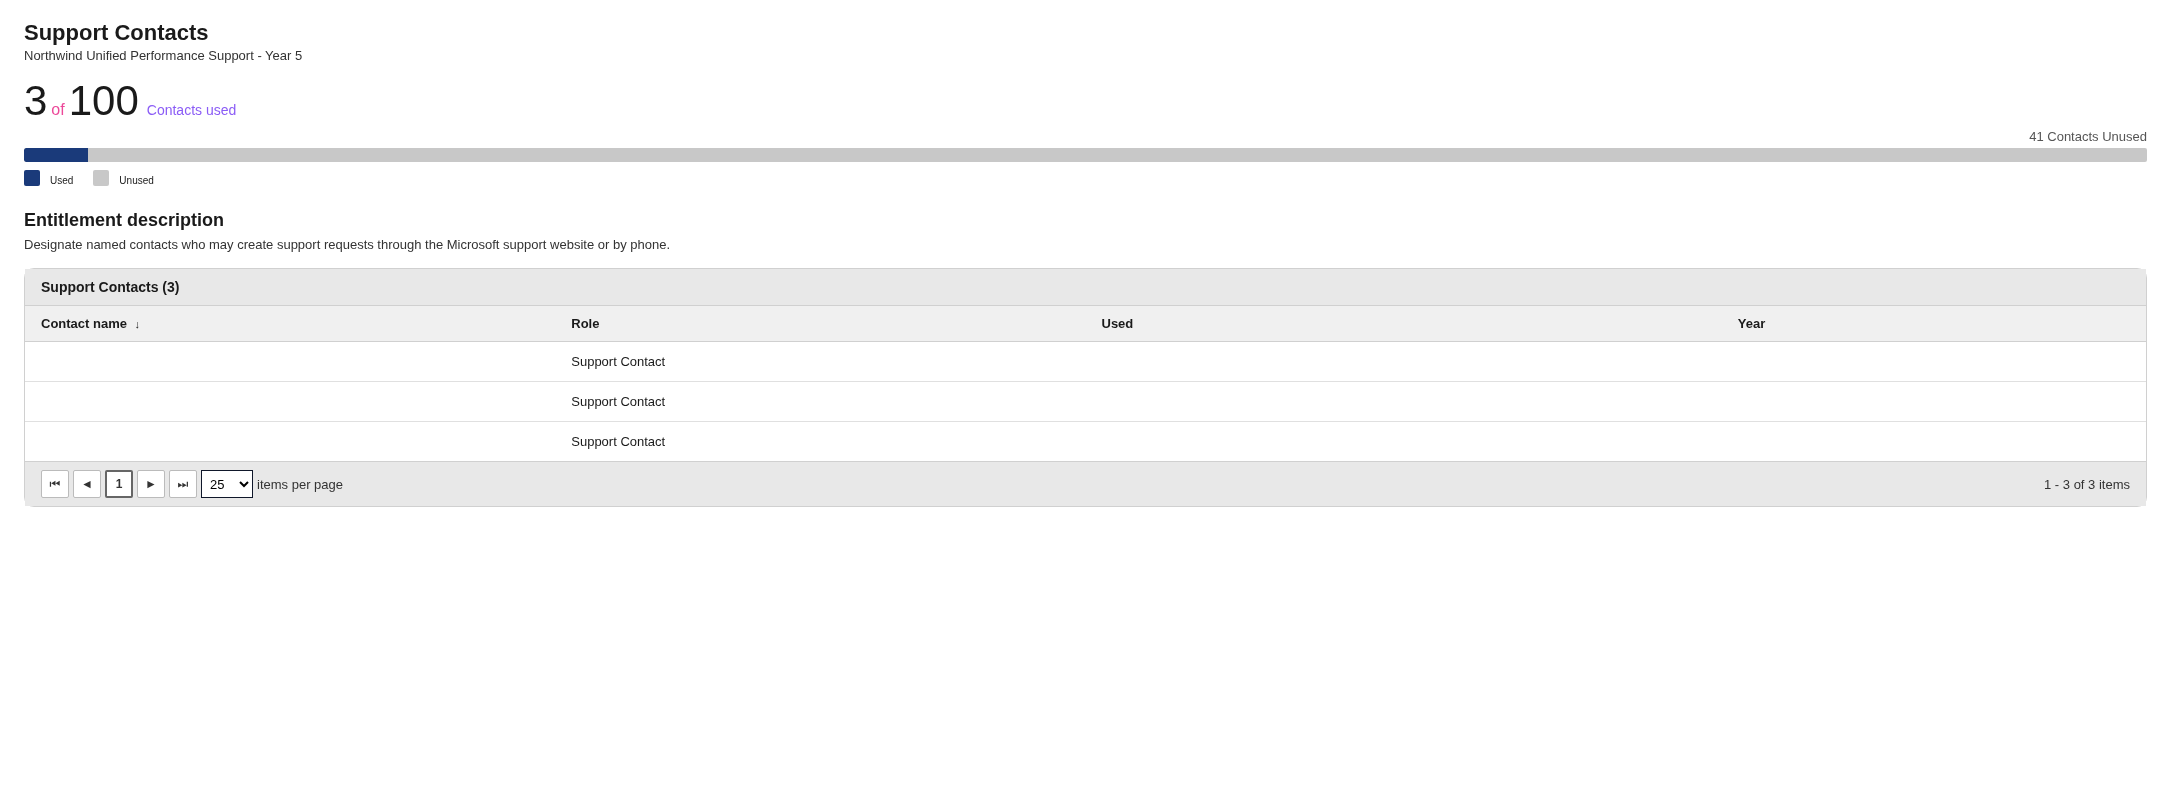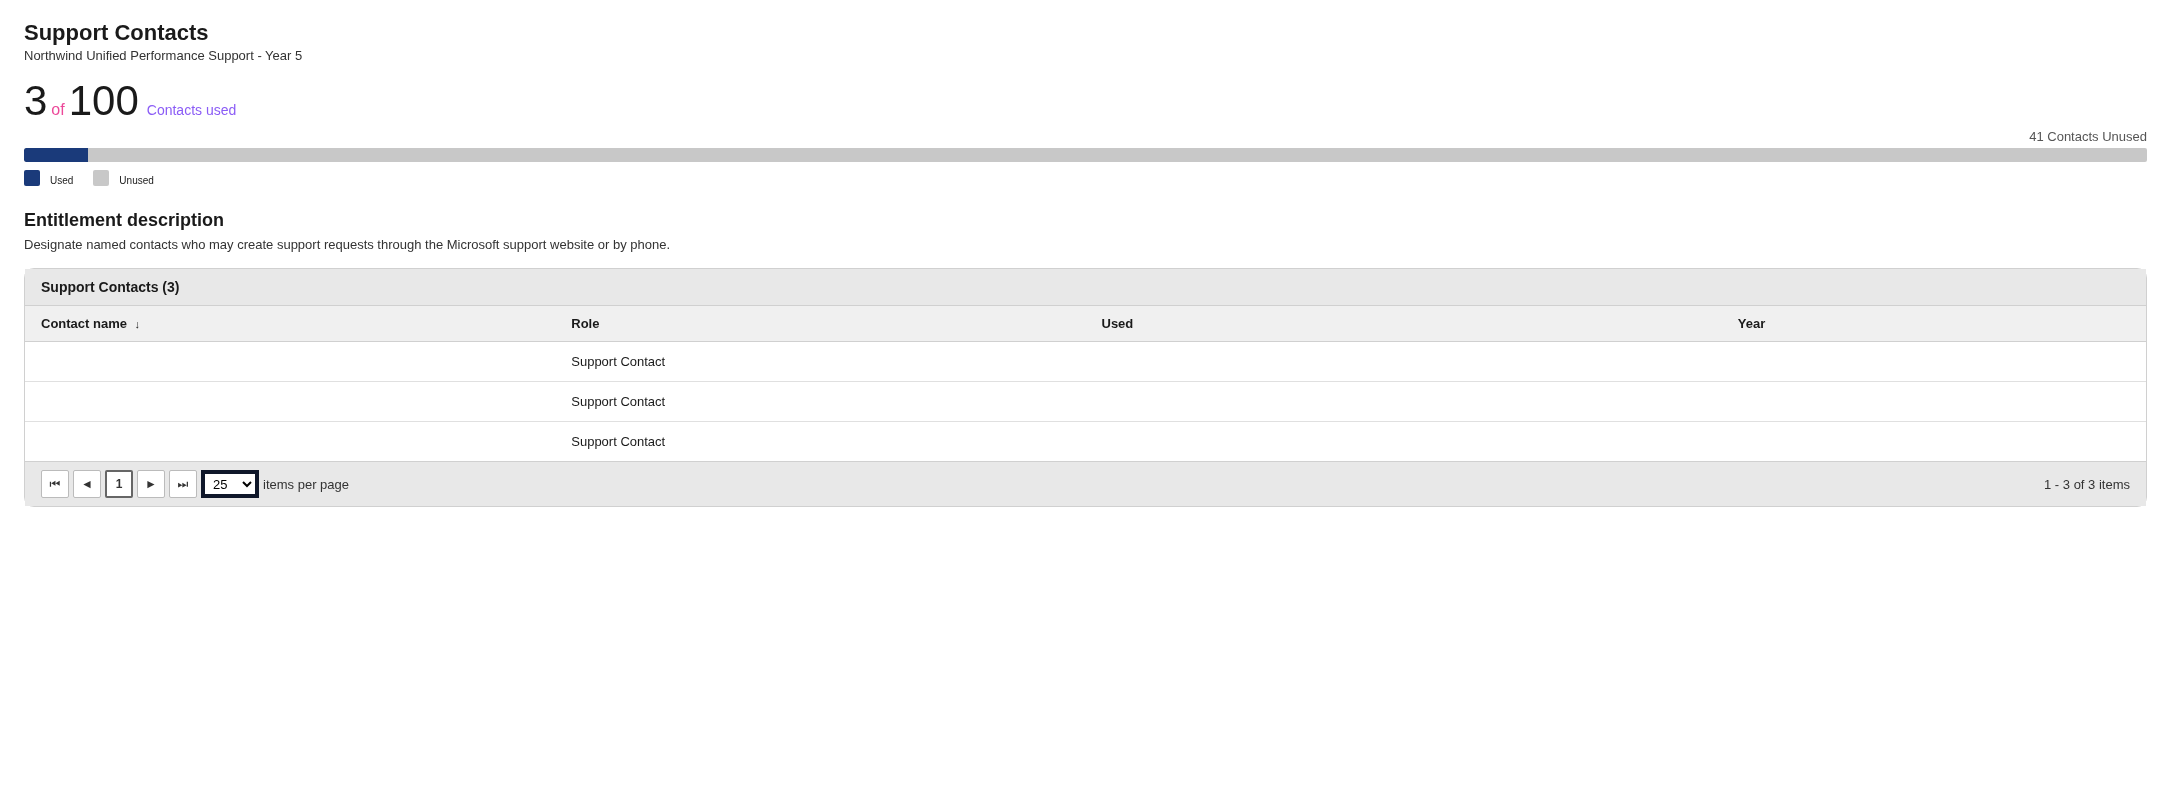--- a/index.html
+++ b/index.html
@@ -183,21 +183,21 @@
       border-radius: 2px;
     }
 
     .page-btn.active {
       border: 2px solid #666;
       font-weight: 600;
     }
 
     .page-size-select {
       height: 28px;
-      border: 4px solid #0f172a;
+      border: 1px solid #0f172a;
       background: #fff;
       padding: 0 4px;
       font-size: 13px;
       cursor: pointer;
     }
 
     .items-per-page-label {
       color: #333;
     }
 

